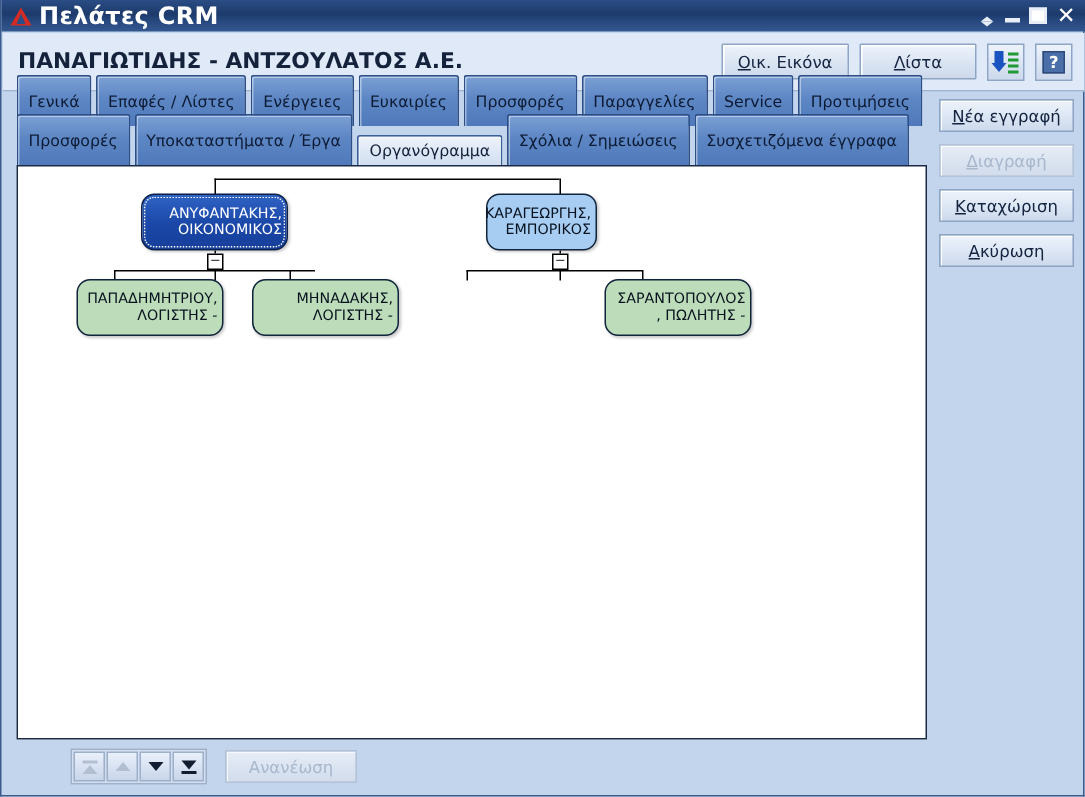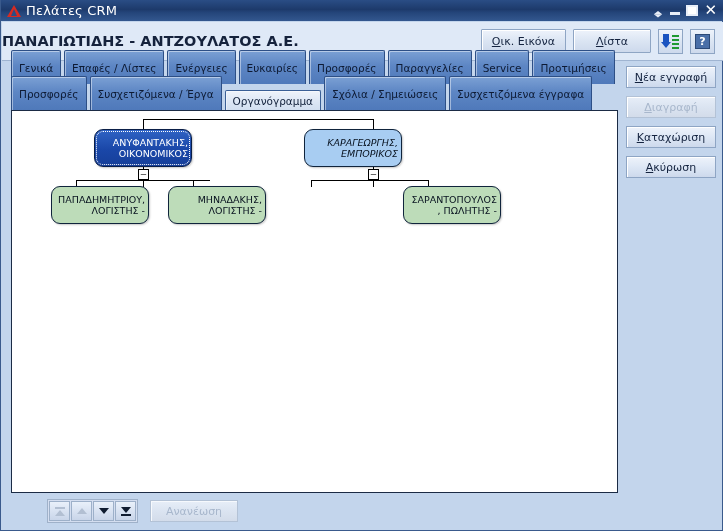--- a/index.html
+++ b/index.html
@@ -49,22 +49,22 @@
   #app-icon .tri2 {
     position: absolute;
     left: 5px; top: 6px;
     width: 0; height: 0;
     border-left: 3px solid transparent;
     border-right: 3px solid transparent;
     border-bottom: 7px solid #2a4d85;
   }
   #title-text {
     color: #ffffff;
-    font-size: 13px;
-    font-weight: normal;
+    font-size: 16px;
+    font-weight: bold;
     letter-spacing: 0.2px;
     white-space: nowrap;
   }
   #win-buttons {
     margin-left: auto;
     display: flex;
     align-items: center;
     gap: 6px;
     padding-right: 4px;
   }
@@ -108,20 +108,21 @@
     width: 721px; height: 39px;
     background: #dfe9f7;
     border-bottom: 1px solid #9fb4d1;
     display: flex;
     align-items: center;
   }
   #record-title {
     font-size: 14.5px;
     font-weight: bold;
     color: #15223c;
+    margin-left: 10px;
     white-space: nowrap;
   }
   #header-actions {
     margin-left: auto;
     display: flex;
     align-items: center;
     gap: 7px;
     padding-right: 8px;
   }
   .hdr-btn {
@@ -404,21 +405,21 @@
       <div class="tab">Επαφές / Λίστες</div>
       <div class="tab">Ενέργειες</div>
       <div class="tab">Ευκαιρίες</div>
       <div class="tab">Προσφορές</div>
       <div class="tab">Παραγγελίες</div>
       <div class="tab">Service</div>
       <div class="tab">Προτιμήσεις</div>
     </div>
     <div class="tab-row" style="margin-top:4px;">
       <div class="tab">Προσφορές</div>
-      <div class="tab">Συσχετιζόμενα / Έργα</div>
+      <div class="tab">Υποκαταστήματα / Έργα</div>
       <div class="tab active">Οργανόγραμμα</div>
       <div class="tab">Σχόλια / Σημειώσεις</div>
       <div class="tab">Συσχετιζόμενα έγγραφα</div>
     </div>
   </div>
 
   <div id="side-buttons">
     <div class="side-btn">
         <span class="u">Ν</span>
         <span>έα εγγραφή</span>
@@ -454,21 +455,21 @@
       <div class="conn v" style="left:361px; top:69px; height:7px;"></div>
       <div class="conn h" style="left:299px; top:69px; width:117px;"></div>
       <div class="conn v" style="left:299px; top:69px; height:7px;"></div>
       <div class="conn v" style="left:416px; top:69px; height:7px;"></div>
 
       <div class="node selected" style="left:82px; top:18px; width:98px; height:38px;">
         <span>ΑΝΥΦΑΝΤΑΚΗΣ,</span>
         <span class="node-line2">ΟΙΚΟΝΟΜΙΚΟΣ</span>
       </div>
 
-      <div class="node mgr" style="left:292px; top:18px; width:98px; height:38px;font-style:italic;">
+      <div class="node mgr" style="left:312px; top:18px; width:74px; height:38px;">
         <span>ΚΑΡΑΓΕΩΡΓΗΣ,</span>
         <span class="node-line2">ΕΜΠΟΡΙΚΟΣ</span>
       </div>
 
       <div class="node leaf" style="left:15px; top:75px; width:98px; height:38px;">
         <span>ΠΑΠΑΔΗΜΗΤΡΙΟΥ,</span>
         <span class="node-line2">ΛΟΓΙΣΤΗΣ -</span>
       </div>
 
       <div class="node leaf" style="left:132px; top:75px; width:98px; height:38px;padding-left:30px;">

